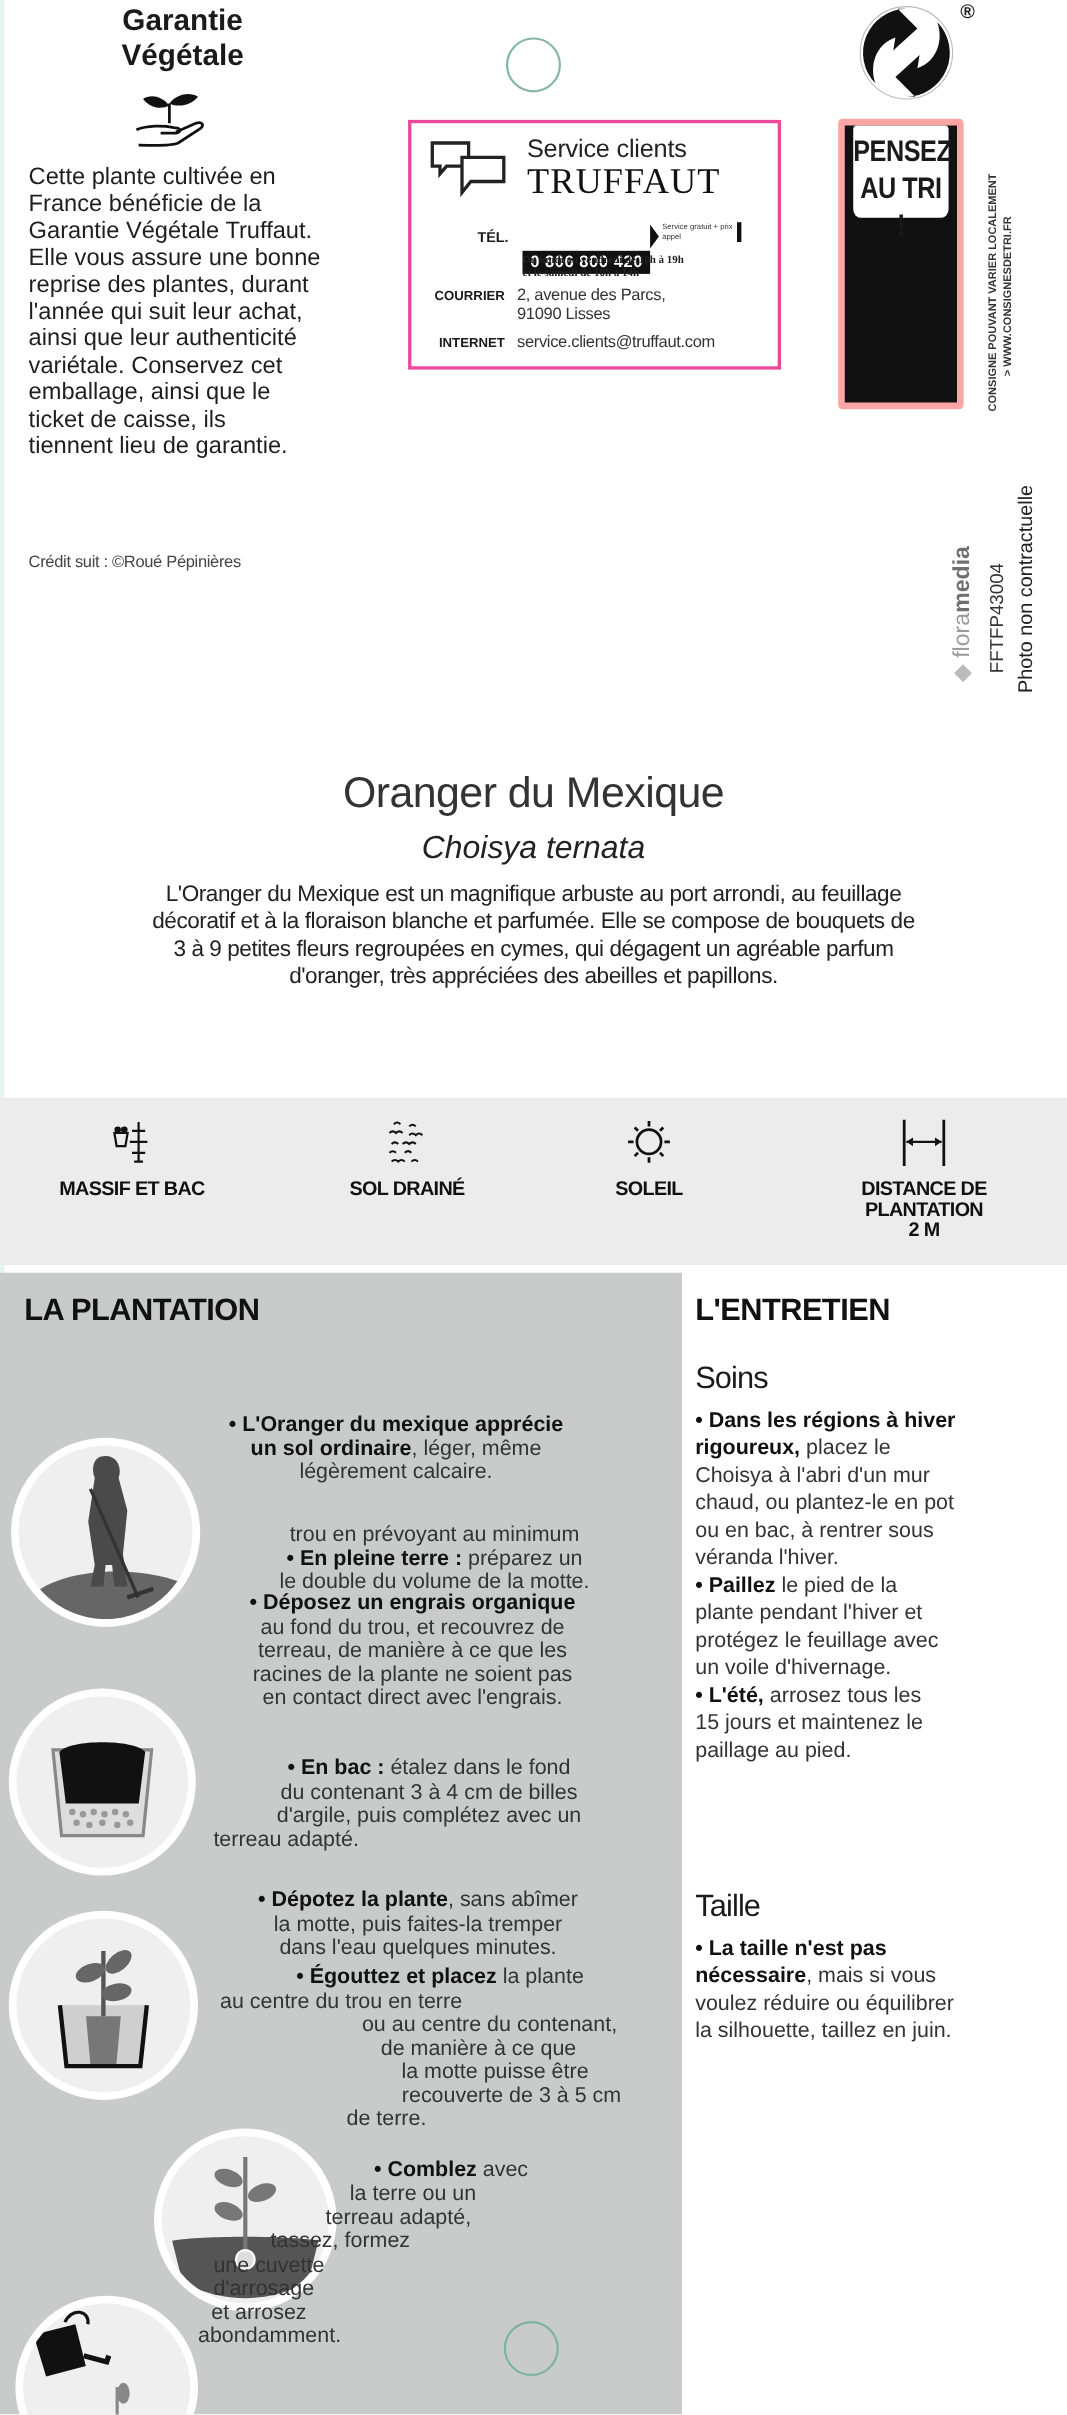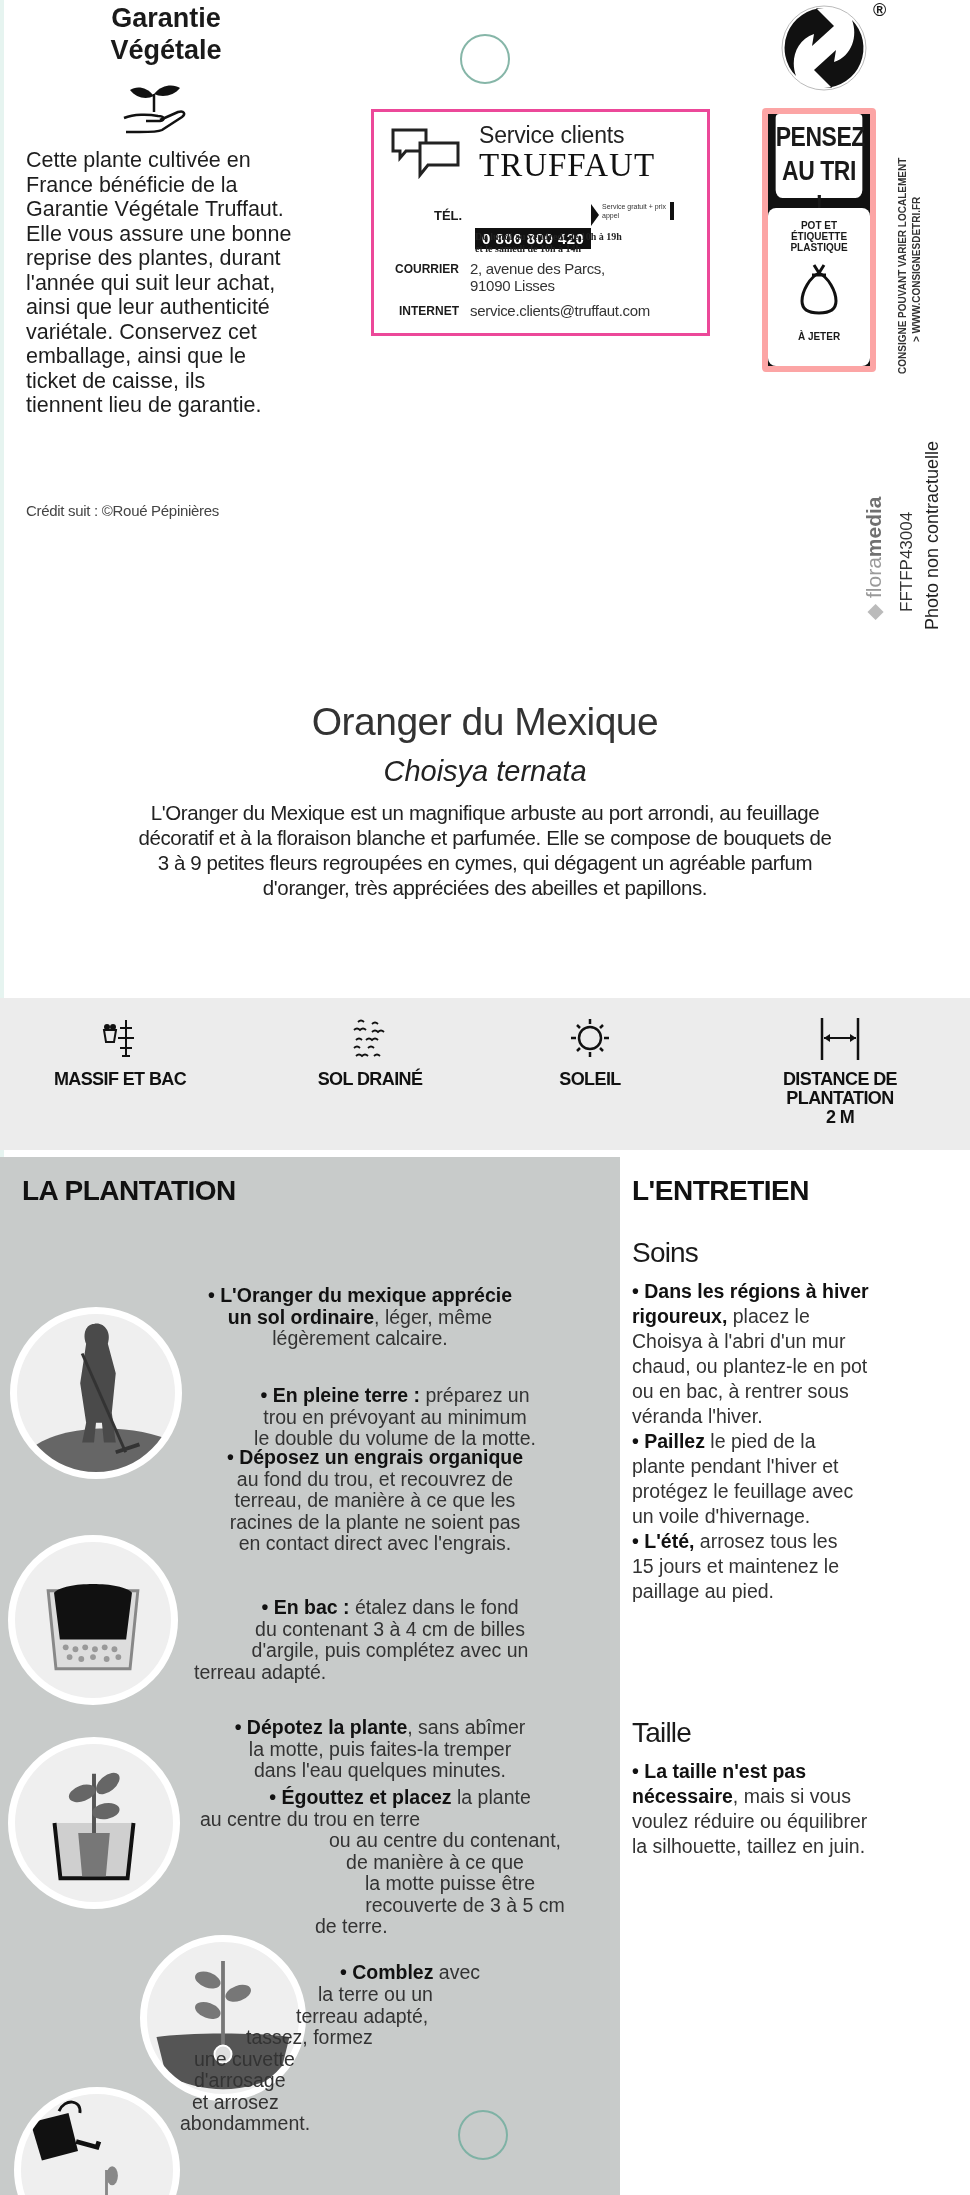--- a/index.html
+++ b/index.html
@@ -133,32 +133,20 @@
   <path d="M46 8 A40 40 0 0 0 18 76 C12 60 18 40 36 34 L34 46 L56 26 L38 8 Z" fill="#111"></path>
   <path d="M46 88 A40 40 0 0 0 74 20 C80 36 74 56 56 62 L58 50 L36 70 L54 88 Z" fill="#111"></path>
 </svg>
 <div class="abs reg">®</div>
 
 <div class="abs triman">
   <div class="abs triman-top">
     <div>PENSEZ</div>
     <div>AU TRI !</div>
   </div>
-  <div class="abs triman-bottom">
-    <div class="tri-sub">
-      <div>POT ET</div>
-      <div>ÉTIQUETTE</div>
-      <div>PLASTIQUE</div>
-    </div>
-    <svg class="tri-bag" viewBox="0 0 42 54">
-      <path d="M16 4 L21 12 L26 4 M21 12 C12 16 4 30 4 40 C4 50 12 52 21 52 C30 52 38 50 38 40 C38 30 30 16 21 12" stroke="#111" stroke-width="3" fill="none"></path>
-      <path d="M14 14 L28 14" stroke="#111" stroke-width="3"></path>
-    </svg>
-    <div class="tri-jeter">À JETER</div>
-  </div>
 </div>
 <div class="abs consigne">
   <span style="left:4px;top:262px;">CONSIGNE POUVANT VARIER LOCALEMENT</span>
   <span style="left:18px;top:230px;">&gt; WWW.CONSIGNESDETRI.FR</span>
 </div>
 
 <div class="abs floramedia vertical">
   <span style="color:#bbb">◆ </span><span>flora</span><b>media</b>
 </div>
 <div class="abs fftfp vertical">FFTFP43004</div>
@@ -290,22 +278,22 @@
       <path d="M40 130 C70 115 120 115 150 126 L150 160 L40 160 Z" fill="#111"></path>
     </svg>
   </div>
 
   <div class="abs ptext" style="left:150px;top:128px;width:420px;">
     <div><b>• L'Oranger du mexique apprécie</b></div>
     <div><b>un sol ordinaire</b><span>, léger, même</span></div>
     <div>légèrement calcaire.</div>
   </div>
   <div class="abs ptext" style="left:190px;top:228px;width:410px;">
+    <div>trou en prévoyant au minimum</div>
     <div><b>• En pleine terre :</b><span> préparez un</span></div>
-    <div>trou en prévoyant au minimum</div>
     <div>le double du volume de la motte.</div>
   </div>
   <div class="abs ptext" style="left:150px;top:290px;width:450px;">
     <div><b>• Déposez un engrais organique</b></div>
     <div>au fond du trou, et recouvrez de</div>
     <div>terreau, de manière à ce que les</div>
     <div>racines de la plante ne soient pas</div>
     <div>en contact direct avec l'engrais.</div>
   </div>
   <div class="abs ptext" style="left:190px;top:440px;width:400px;">

